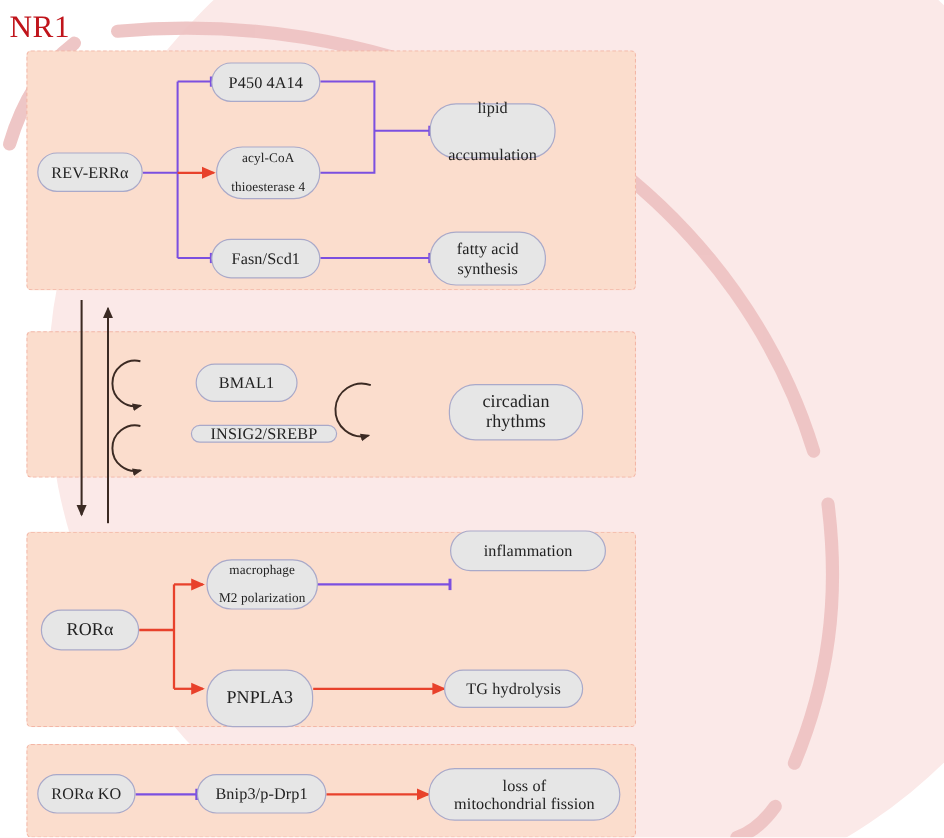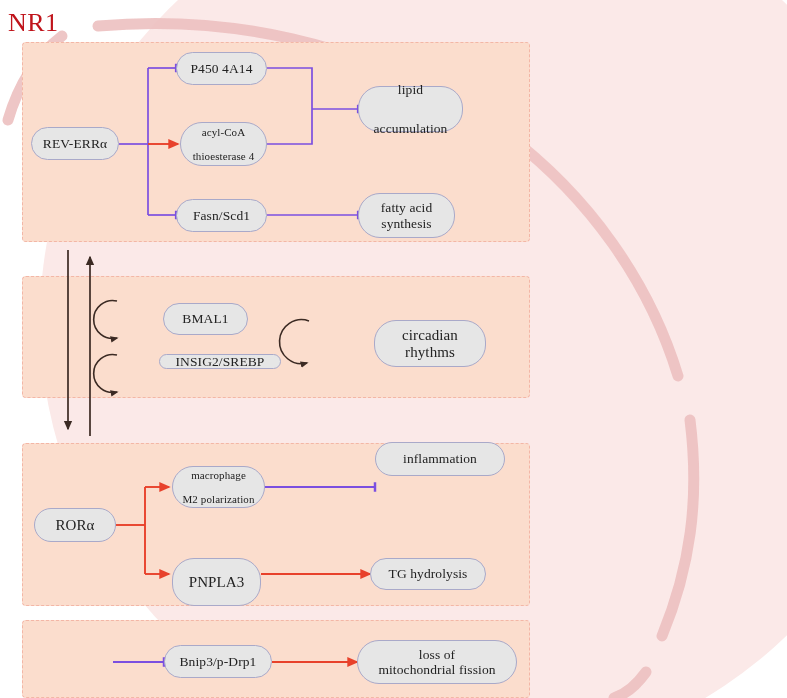--- a/index.html
+++ b/index.html
@@ -224,20 +224,21 @@
     <span>macrophage</span>
     <span>M2 polarization</span>
   </div>
 
   <div class="node md" style="left:375px; top:442px; width:130px; height:34px;">inflammation</div>
 
   <div class="node lg" style="left:172px; top:558px; width:89px; height:48px;">PNPLA3</div>
 
   <div class="node md" style="left:370px; top:558px; width:116px; height:32px;">TG hydrolysis</div>
 
+  <div class="node md" style="left:31px; top:645px; width:82px; height:33px;">RORα KO</div>
 
   <div class="node md" style="left:164px; top:645px; width:108px; height:33px;">Bnip3/p-Drp1</div>
 
   <div class="node md" style="left:357px; top:640px; width:160px; height:44px; flex-direction:column;">
     <span>loss of</span>
     <span>mitochondrial fission</span>
   </div>
 
 </div>
 

